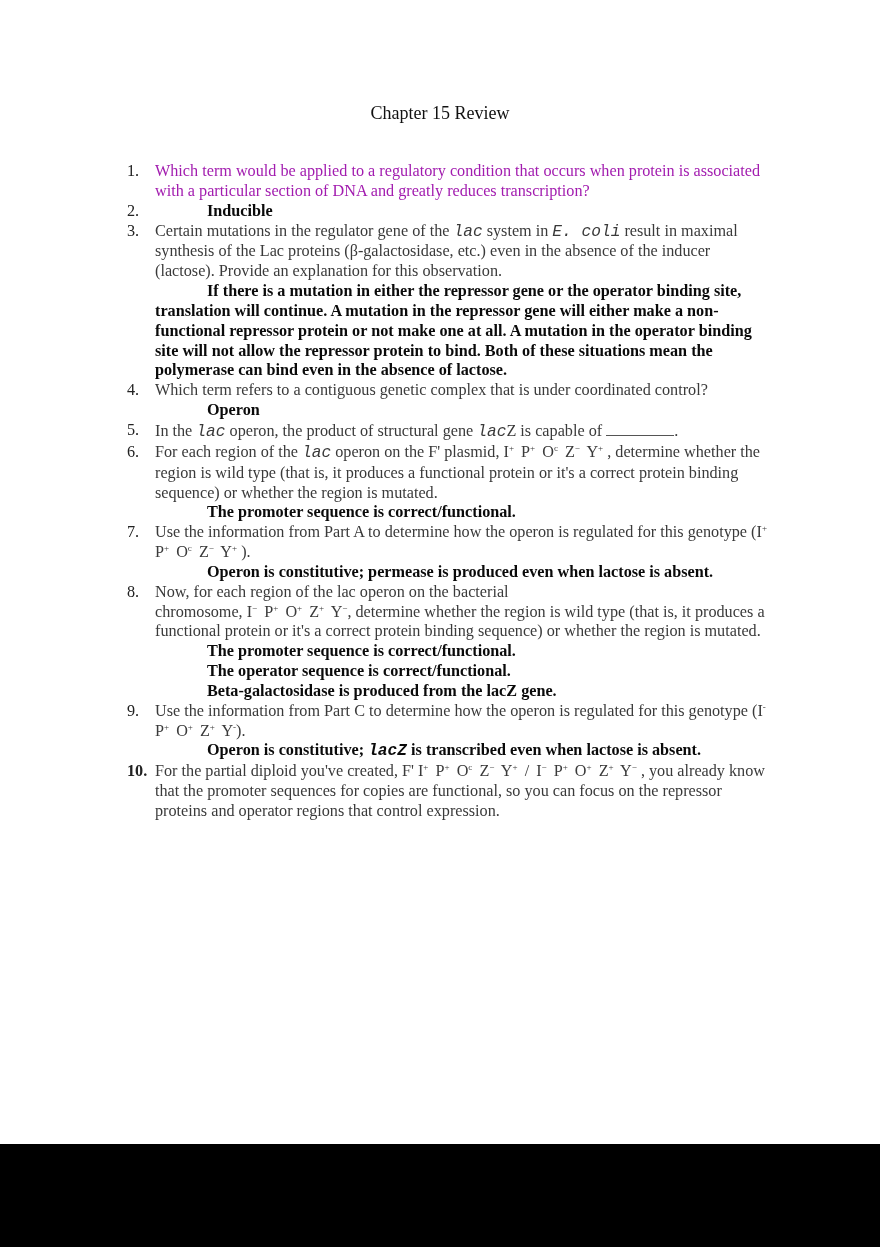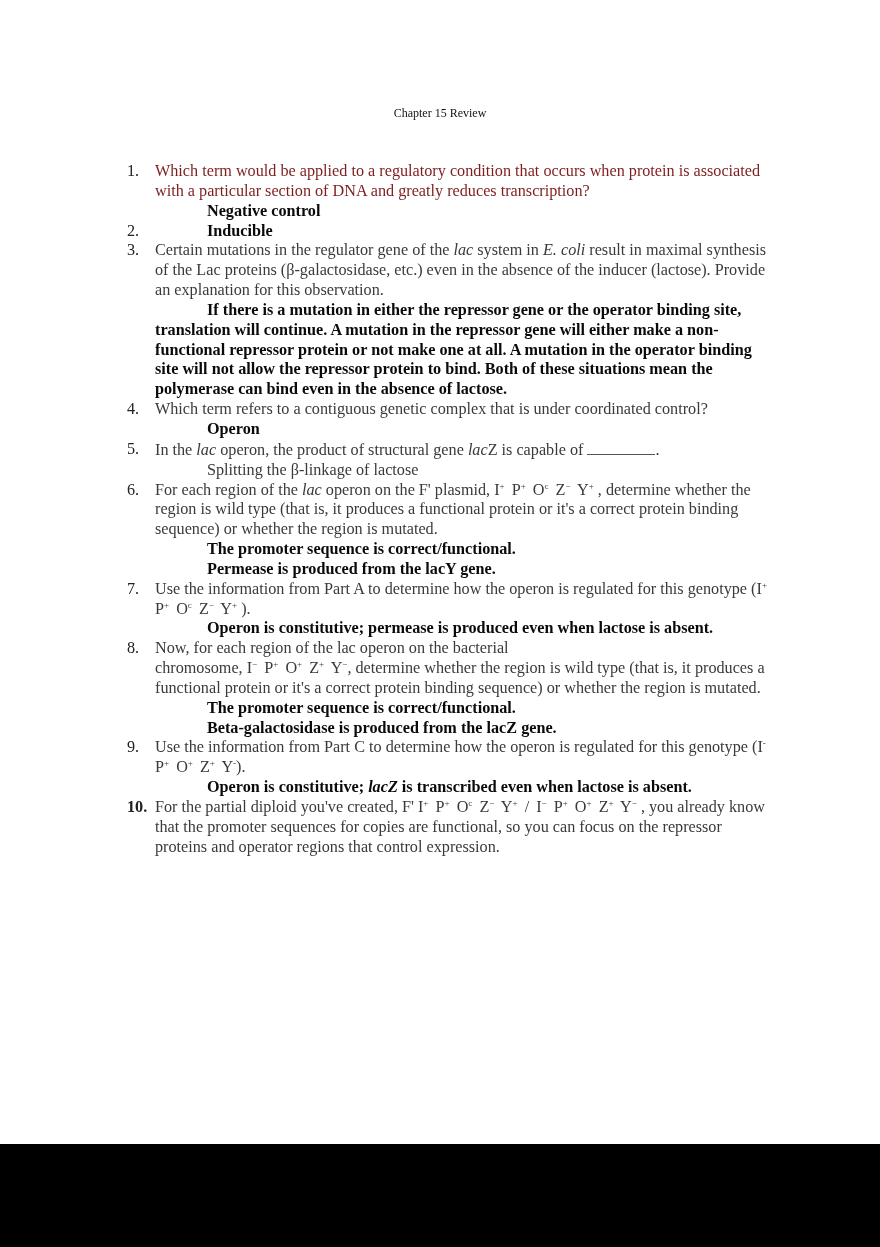--- a/index.html
+++ b/index.html
@@ -30,21 +30,21 @@
     width: 880px;
     height: 103px;
     background: #000000;
   }
   .title {
     position: absolute;
     top: 103px;
     left: 0;
     width: 880px;
     text-align: center;
-    font-size: 12px;
+    font-size: 18px;
     line-height: 20px;
     color: #111;
   }
   .list {
     position: absolute;
     top: 162px;
     left: 127px;
     width: 645px;
     font-size: 16.2px;
     line-height: 19.85px;
@@ -56,39 +56,39 @@
   .num {
     position: absolute;
     left: 0;
     top: 0;
     color: #222;
   }
   .item.two-digit .num { left: 0; font-weight: bold; }
   .q {
     color: #3a3a3a;
   }
-  .item.first .q { color: #7f1d1d; margin-top: 20px; }
+  .item.first .q { color: #a21caf; margin-top: 20px; }
   .ans {
     font-weight: bold;
     color: #0a0a0a;
   }
   .ans-indent {
     display: block;
     padding-left: 52px;
   }
   .ans-para {
     display: block;
     text-indent: 52px;
   }
   .ans-plain {
     display: block;
     padding-left: 52px;
     color: #3a3a3a;
   }
-  i { font-style: italic; }
+  i { font-style: italic; font-family: Liberation Mono, monospace; }
   sup {
     font-size: 9px;
     vertical-align: 6px;
     line-height: 0;
   }
   .gen {
     color: #3a3a3a;
     word-spacing: 3px;
   }
   .blank {
@@ -104,21 +104,20 @@
 
 <div class="page">
 
   <div class="title">Chapter 15 Review</div>
 
   <div class="list">
 
     <div class="item first">
       <span class="num">1.</span>
       <span class="q">Which term would be applied to a regulatory condition that occurs when protein is associated with a particular section of DNA and greatly reduces transcription?</span>
-      <span class="ans ans-indent">Negative control</span>
     </div>
 
     <div class="item">
       <span class="num">2.</span>
       <span class="ans ans-indent">Inducible</span>
     </div>
 
     <div class="item">
       <span class="num">3.</span>
       <span class="q"><span>Certain mutations in the regulator gene of the </span><i>lac</i><span> system in </span><i>E. coli</i><span> result in maximal synthesis of the Lac proteins (β-galactosidase, etc.) even in the absence of the inducer (lactose). Provide an explanation for this observation.</span></span>
@@ -127,40 +126,39 @@
 
     <div class="item">
       <span class="num">4.</span>
       <span class="q">Which term refers to a contiguous genetic complex that is under coordinated control?</span>
       <span class="ans ans-indent">Operon</span>
     </div>
 
     <div class="item">
       <span class="num">5.</span>
       <span class="q"><span>In the </span><i>lac</i><span> operon, the product of structural gene </span><i>lac</i><span>Z is capable of </span><span class="blank"></span><span>.</span></span>
-      <span class="ans-plain">Splitting the β-linkage of lactose</span>
     </div>
 
     <div class="item">
       <span class="num">6.</span>
       <span class="q"><span>For each region of the </span><i>lac</i><span> operon on the F' plasmid, </span><span class="gen"><span>I</span><sup>+</sup> <span>P</span><sup>+</sup> <span>O</span><sup>c</sup> <span>Z</span><sup>−</sup> <span>Y</span><sup>+</sup></span><span> , determine whether the region is wild type (that is, it produces a functional protein or it's a correct protein binding sequence) or whether the region is mutated.</span></span>
       <span class="ans ans-indent">The promoter sequence is correct/functional.</span>
-      <span class="ans ans-indent">Permease is produced from the lacY gene.</span>
     </div>
 
     <div class="item">
       <span class="num">7.</span>
       <span class="q"><span>Use the information from Part A to determine how the operon is regulated for this genotype </span><span class="gen"><span>(</span><span>I</span><sup>+</sup> <span>P</span><sup>+</sup> <span>O</span><sup>c</sup> <span>Z</span><sup>−</sup> <span>Y</span><sup>+</sup></span><span> ).</span></span>
       <span class="ans ans-indent">Operon is constitutive; permease is produced even when lactose is absent.</span>
     </div>
 
     <div class="item">
       <span class="num">8.</span>
       <span class="q"><span>Now, for each region of the lac operon on the bacterial</span><br><span>chromosome, </span><span class="gen"><span>I</span><sup>−</sup> <span>P</span><sup>+</sup> <span>O</span><sup>+</sup> <span>Z</span><sup>+</sup> <span>Y</span><sup>−</sup></span><span>, determine whether the region is wild type (that is, it produces a functional protein or it's a correct protein binding sequence) or whether the region is mutated.</span></span>
       <span class="ans ans-indent">The promoter sequence is correct/functional.</span>
+      <span class="ans ans-indent">The operator sequence is correct/functional.</span>
       <span class="ans ans-indent">Beta-galactosidase is produced from the lacZ gene.</span>
     </div>
 
     <div class="item">
       <span class="num">9.</span>
       <span class="q"><span>Use the information from Part C to determine how the operon is regulated for this genotype </span><span class="gen"><span>(</span><span>I</span><sup>-</sup> <span>P</span><sup>+</sup> <span>O</span><sup>+</sup> <span>Z</span><sup>+</sup> <span>Y</span><sup>-</sup><span>).</span></span></span>
       <span class="ans ans-indent"><span>Operon is constitutive; </span><i>lacZ</i><span> is transcribed even when lactose is absent.</span></span>
     </div>
 
     <div class="item two-digit">

